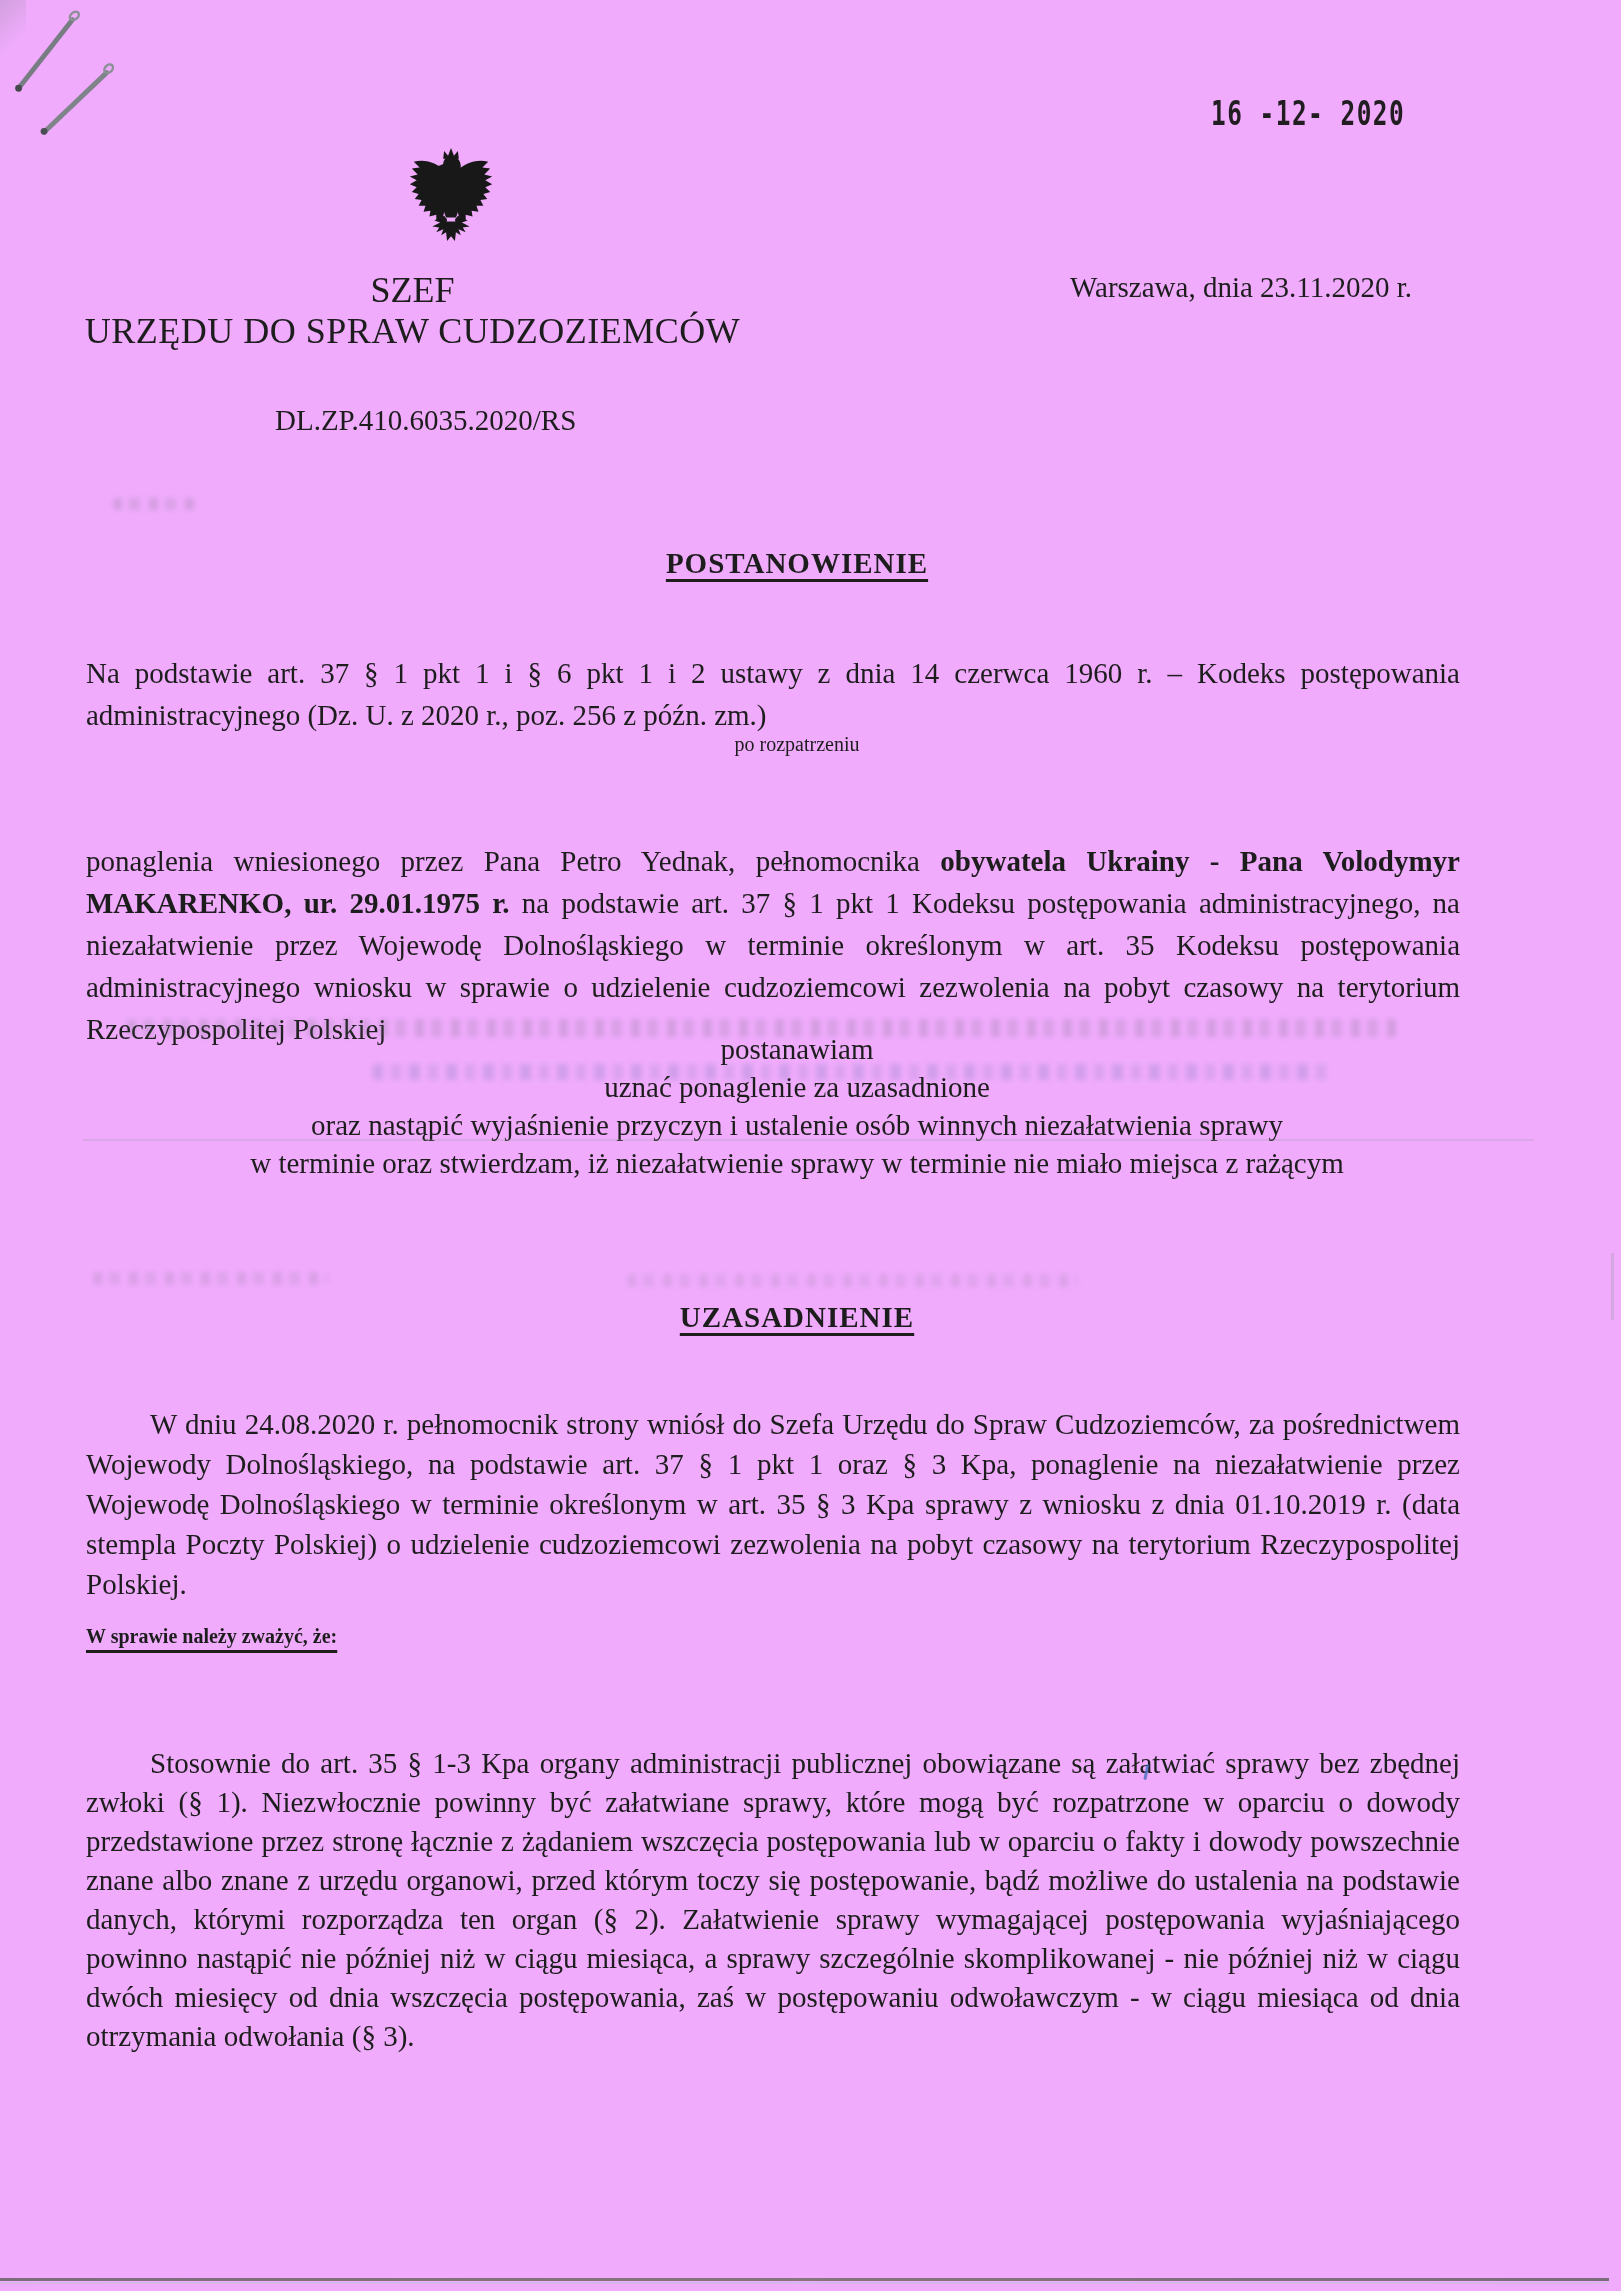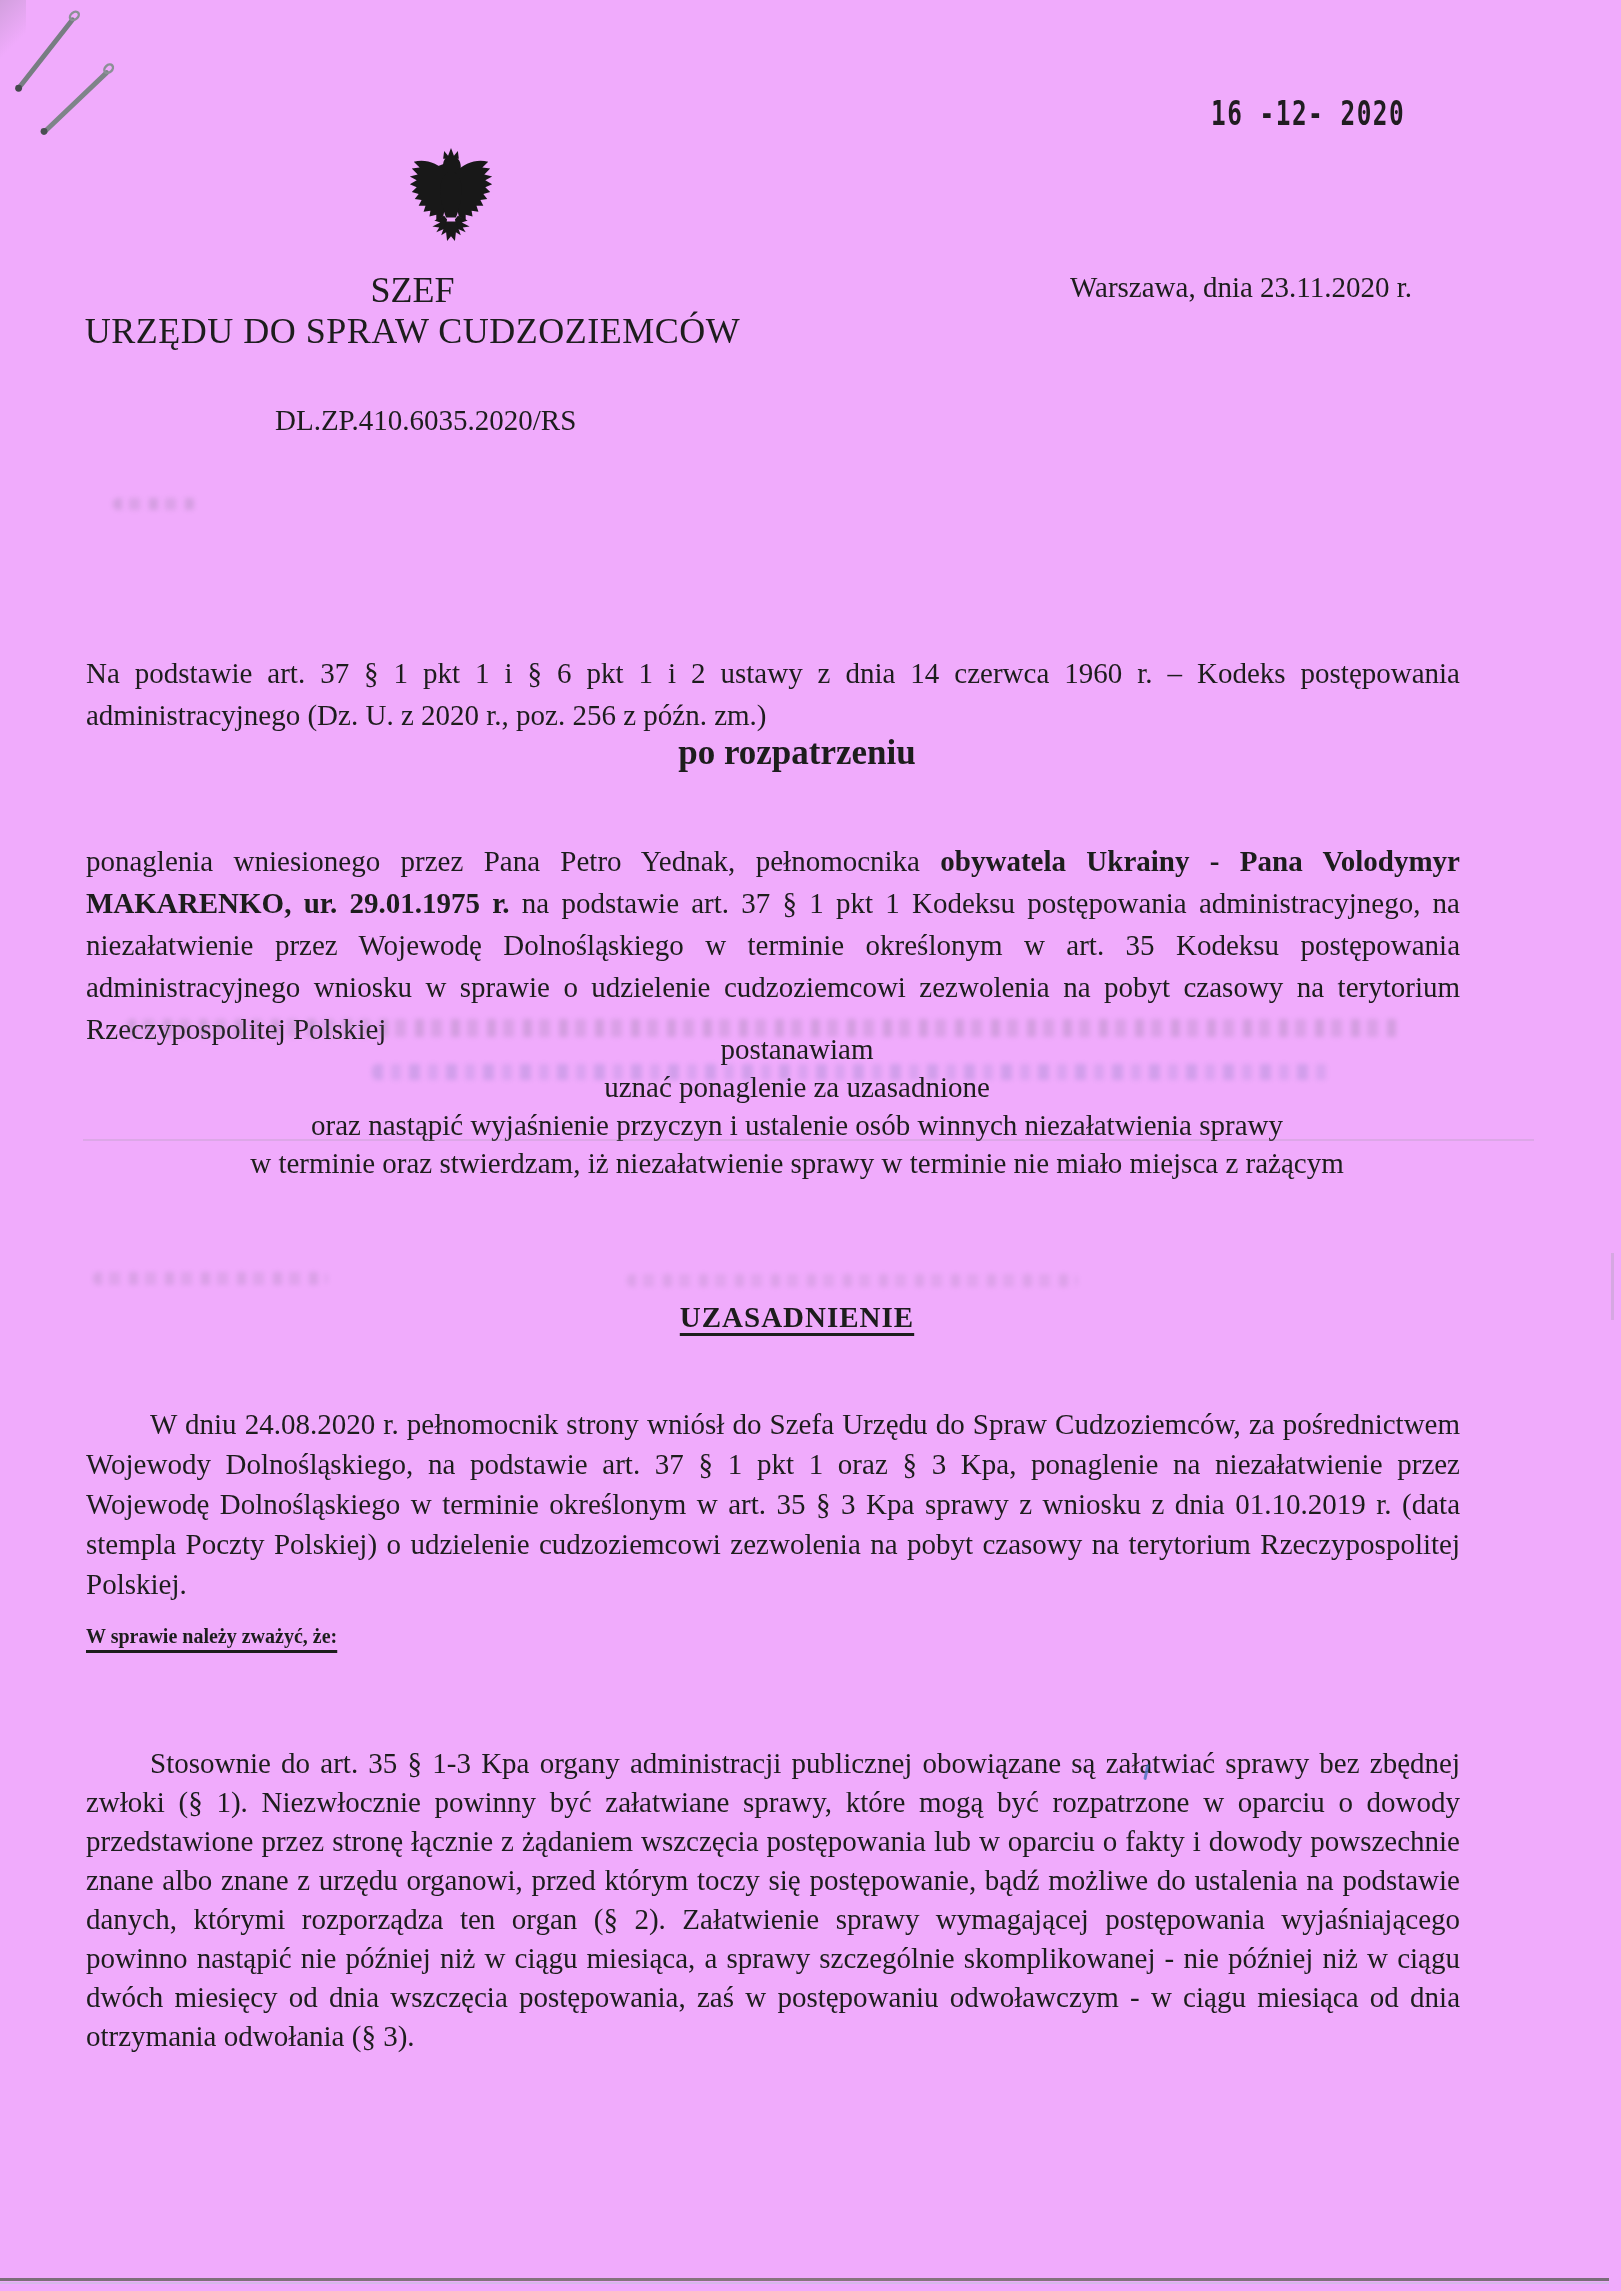--- a/index.html
+++ b/index.html
@@ -101,25 +101,28 @@
       <path d="M57,70 L67,75 L61,77 L69,81 L62,82 L65,87 L56,83 L54,74 Z"></path>
       <path d="M45,76 L40,90 L45,87 L46,96 L50,91 L54,96 L55,87 L60,90 L55,76 Z"></path>
     </g>
   </svg>
 
   <div class="abs org-line" style="top:269px">SZEF</div>
   <div class="abs org-line" style="top:310px; letter-spacing:0.5px">URZĘDU DO SPRAW CUDZOZIEMCÓW</div>
   <div class="abs place-date">Warszawa, dnia 23.11.2020 r.</div>
   <div class="abs case-number">DL.ZP.410.6035.2020/RS</div>
 
+  <div class="abs ccol" style="top:547px">
+    <span class="heading u">POSTANOWIENIE</span>
+  </div>
 
   <div class="abs para" style="top:616px">Na podstawie art. 37 § 1 pkt 1 i § 6 pkt 1 i 2 ustawy z dnia 14 czerwca 1960 r. – Kodeks postępowania administracyjnego (Dz. U. z 2020 r., poz. 256 z późn. zm.)</div>
 
   <div class="abs ccol" style="top:733px">
-    <span style="font-weight:bold; font-size:35px">po rozpatrzeniu</span>
+    <span style="font-weight:normal; font-size:20px">po rozpatrzeniu</span>
   </div>
 
   <div class="abs para" style="top:804px">
     <span>ponaglenia wniesionego przez Pana Petro Yednak, pełnomocnika </span><span style="font-weight:bold">obywatela Ukrainy - Pana Volodymyr MAKARENKO, ur. 29.01.1975 r.</span><span> na podstawie art. 37 § 1 pkt 1 Kodeksu postępowania administracyjnego, na niezałatwienie przez Wojewodę Dolnośląskiego w terminie określonym w art. 35 Kodeksu postępowania administracyjnego wniosku w sprawie o udzielenie cudzoziemcowi zezwolenia na pobyt czasowy na terytorium Rzeczypospolitej Polskiej</span>
   </div>
 
   <div class="abs ccol" style="top:1030px">
     <div class="decision-line">postanawiam</div>
     <div class="decision-line">uznać ponaglenie za uzasadnione</div>
     <div class="decision-line">oraz nastąpić wyjaśnienie przyczyn i ustalenie osób winnych niezałatwienia sprawy</div>

